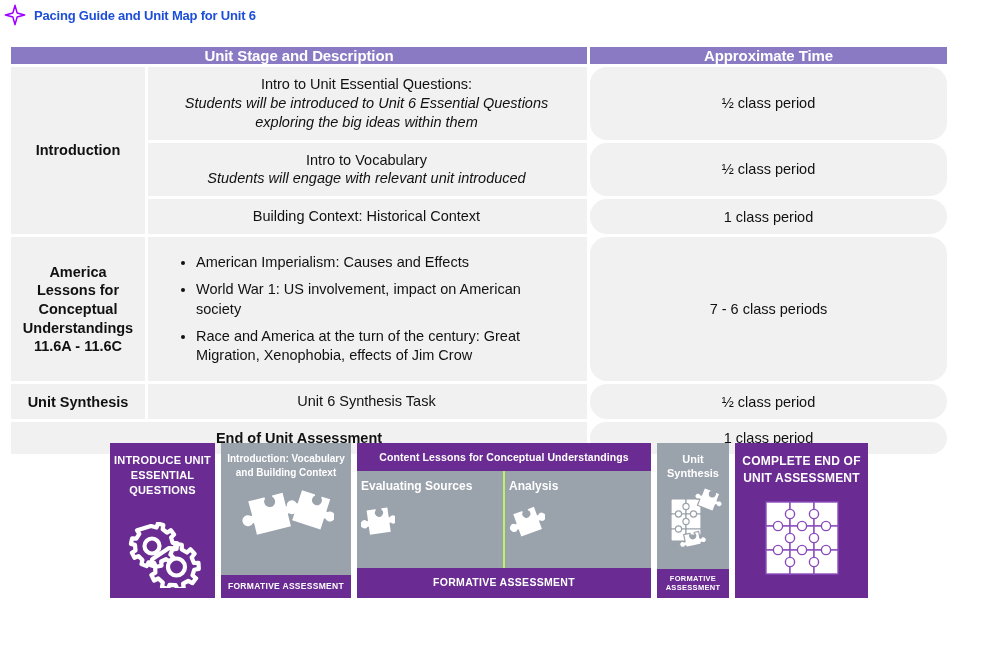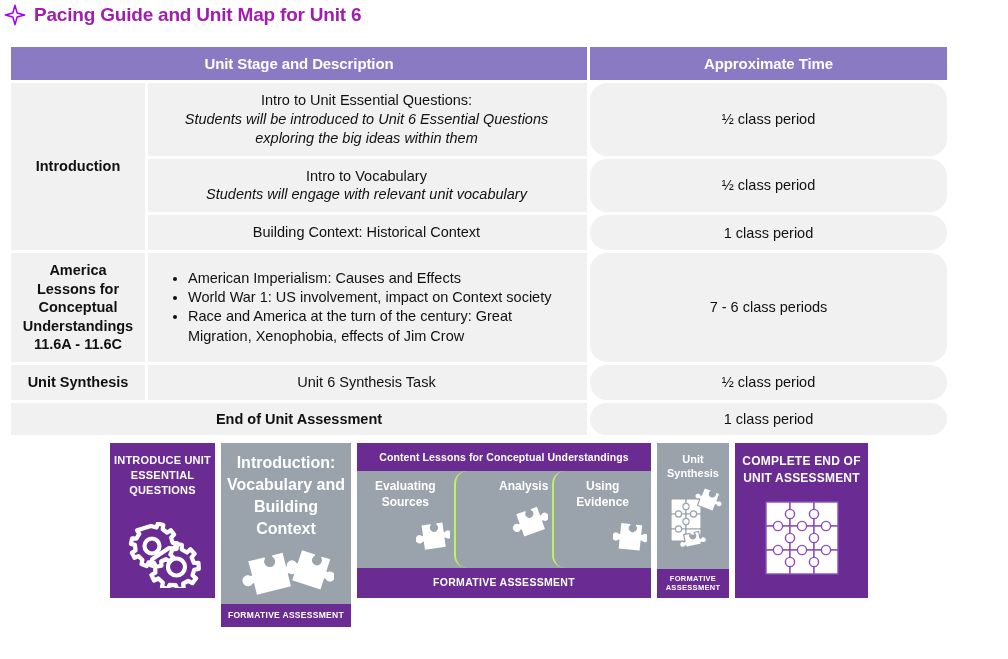--- a/index.html
+++ b/index.html
@@ -13,21 +13,21 @@
   .page { position: relative; width: 1008px; height: 659px; background:#fff; }
 
   
   .title-row {
     position: absolute; left: 0; top: 4px;
     display: flex; align-items: center; gap: 8px;
     padding-left: 4px;
   }
   .sparkle-icon { width: 22px; height: 22px; display:block; flex:none; }
   .title-text {
-    font-size: 19px; font-weight: bold; color: #a21caf; letter-spacing: -0.2px;
+    font-size: 13px; font-weight: bold; color: #1d4ed8; letter-spacing: -0.2px;
     white-space: nowrap;
   }
 
   
   .pacing-table {
     position: absolute; left: 8px; top: 44px;
     width: 942px;
     border-collapse: separate;
     border-spacing: 3px;
     table-layout: fixed;
@@ -38,30 +38,30 @@
     font-size: 14.5px;
     color: #111;
     vertical-align: middle;
     text-align: center;
   }
   .pacing-table thead th {
     background: #8a7ac4;
     color: #ffffff;
     font-weight: bold;
     font-size: 15px;
-    padding: 8px 6px;
+    padding: 0 6px;
     letter-spacing: -0.1px;
   }
   td.stage-label { font-weight: bold; font-size: 14.5px; line-height: 1.28; }
   td.desc { text-align: center; line-height: 1.3; padding-left: 8px; }
   td.desc .sub { font-style: italic; display:block; line-height:1.3; }
   td.time { text-align: center; border-radius: 17px; }
   td.bullets { text-align: left; padding-left: 18px; }
   td.bullets ul { margin: 0; padding: 0 0 0 22px; }
-  td.bullets li { line-height: 1.33; padding: 0; margin: 0; }
+  td.bullets li { line-height: 1.33; padding: 0; margin: 8px; }
   td.merged { font-weight: bold; text-align: center; }
 
   .col-stage { width: 134px; }
   .col-time  { width: 357px; }
 
   
   .unitmap {
     position: absolute; left: 110px; top: 443px;
     height: 155px;
     display: flex; align-items: stretch; gap: 6px;
@@ -72,34 +72,34 @@
   .b1 { width: 105px; background:#6a2b92; align-items:center;
         padding: 10px 4px 6px; justify-content: space-between; }
   .b1 .cap { color:#fff; font-size:11px; font-weight:bold; text-align:center;
              line-height:1.35; letter-spacing:0.2px; }
   .b1 .art { margin-top: 12px; }
 
   
   .b2 { width: 130px; }
   .b2 .body { background:#9aa2ac; flex:1; display:flex; flex-direction:column;
               align-items:center; padding: 9px 6px 2px; }
-  .b2 .cap { color:#fff; font-size:16px; font-weight:bold; text-align:center;
+  .b2 .cap { color:#fff; font-size:10px; font-weight:bold; text-align:center;
              line-height:1.38; }
   .b2 .art { margin-top: 6px; }
   .fa-bar { background:#6a2b92; color:#fff; font-size:8.5px; font-weight:bold;
             text-align:center; line-height:1.3; padding:6px 2px;
             letter-spacing:0.3px; }
 
   
   .b3 { width: 294px; }
   .b3 .hdr { background:#6a2b92; color:#fff; font-size:10.5px; font-weight:bold;
              text-align:center; padding:8px 20px; letter-spacing:0.1px; }
   .b3 .cols { flex:1; display:flex; background:#9aa2ac; }
-  .b3 .sub { flex:1; display:flex; flex-direction:column; align-items:flex-end;
-             padding:8px 4px 2px;border-radius:13px; }
+  .b3 .sub { flex:1; display:flex; flex-direction:column; align-items:flex-start;
+             padding:8px 4px 2px; }
   .b3 .sub + .sub { border-left: 2px solid #bef264; }
   .b3 .sub .cap { color:#fff; font-size:12px; font-weight:bold; text-align:center;
                   line-height:1.3; }
   .b3 .sub .art { margin-top: 8px; }
   .b3 .fa-bar { font-size:10.5px; padding:8px 2px; }
 
   
   .b4 { width: 72px; }
   .b4 .body { background:#9aa2ac; flex:1; display:flex; flex-direction:column;
               align-items:center; padding: 9px 3px 2px; }
@@ -145,37 +145,37 @@
         <td class="stage-label" rowspan="3">Introduction</td>
         <td class="desc">
           <span>Intro to Unit Essential Questions:</span>
           <span class="sub">Students will be introduced to Unit 6 Essential Questions exploring the big ideas within them</span>
         </td>
         <td class="time">½ class period</td>
       </tr>
       <tr>
         <td class="desc">
           <span>Intro to Vocabulary</span>
-          <span class="sub">Students will engage with relevant unit vocabulary</span>
+          <span class="sub">Students will engage with relevant unit introduced</span>
         </td>
         <td class="time">½ class period</td>
       </tr>
       <tr>
         <td class="desc">
           <span>Building Context: Historical Context</span>
         </td>
         <td class="time">1 class period</td>
       </tr>
 
       <tr>
         <td class="stage-label">America Lessons for Conceptual Understandings 11.6A - 11.6C</td>
         <td class="bullets">
           <ul>
             <li>American Imperialism: Causes and Effects</li>
-            <li>World War 1: US involvement, impact on Context society</li>
+            <li>World War 1: US involvement, impact on American society</li>
             <li>Race and America at the turn of the century: Great Migration, Xenophobia, effects of Jim Crow</li>
           </ul>
         </td>
         <td class="time">7 - 6 class periods</td>
       </tr>
 
       <tr>
         <td class="stage-label">Unit Synthesis</td>
         <td class="desc">Unit 6 Synthesis Task</td>
         <td class="time">½  class period</td>
@@ -228,28 +228,20 @@
             <svg width="34" height="34" viewBox="0 0 34 34">
               <path transform="rotate(-8 17 17)" fill="#ffffff" d="M7 6 h8.5 a0.8 0.8 0 0 1 0.7 1.1 a4 4 0 1 0 5.6 0 a0.8 0.8 0 0 1 0.7-1.1 h5.5 v9 a0.8 0.8 0 0 0 1.1 0.7 a4 4 0 1 1 0 5.6 a0.8 0.8 0 0 0 -1.1 0.7 v8.5 h-21 v-7.6 a0.8 0.8 0 0 0 -1.1-0.7 a4 4 0 1 1 0-5.6 a0.8 0.8 0 0 0 1.1-0.7 z"></path>
             </svg>
           </div>
         </div>
         <div class="sub">
           <div class="cap">Analysis</div>
           <div class="art">
             <svg width="36" height="34" viewBox="0 0 36 34">
               <path transform="rotate(-20 18 17)" fill="#ffffff" d="M7 7 h9 a0.8 0.8 0 0 1 0.7 1.1 a4 4 0 1 0 5.6 0 a0.8 0.8 0 0 1 0.7-1.1 h6 v8.5 a0.8 0.8 0 0 0 1.1 0.7 a4 4 0 1 1 0 5.6 a0.8 0.8 0 0 0 -1.1 0.7 v8 h-22 v-7 a0.8 0.8 0 0 0 -1.1-0.7 a4 4 0 1 1 0-5.6 a0.8 0.8 0 0 0 1.1-0.7 z"></path>
-            </svg>
-          </div>
-        </div>
-        <div class="sub">
-          <div class="cap">Using Evidence</div>
-          <div class="art">
-            <svg width="34" height="36" viewBox="0 0 34 36">
-              <path transform="rotate(6 17 18)" fill="#ffffff" d="M7 6 h8.5 a0.8 0.8 0 0 1 0.7 1.1 a4 4 0 1 0 5.6 0 a0.8 0.8 0 0 1 0.7-1.1 h5.5 v9 a0.8 0.8 0 0 0 1.1 0.7 a4 4 0 1 1 0 5.6 a0.8 0.8 0 0 0 -1.1 0.7 v9.5 h-21 v-8 a0.8 0.8 0 0 0 -1.1-0.7 a4 4 0 1 1 0-5.6 a0.8 0.8 0 0 0 1.1-0.7 z"></path>
             </svg>
           </div>
         </div>
       </div>
       <div class="fa-bar">FORMATIVE ASSESSMENT</div>
     </div>
 
     <div class="blk b4">
       <div class="body">
         <div class="cap">Unit Synthesis</div>

